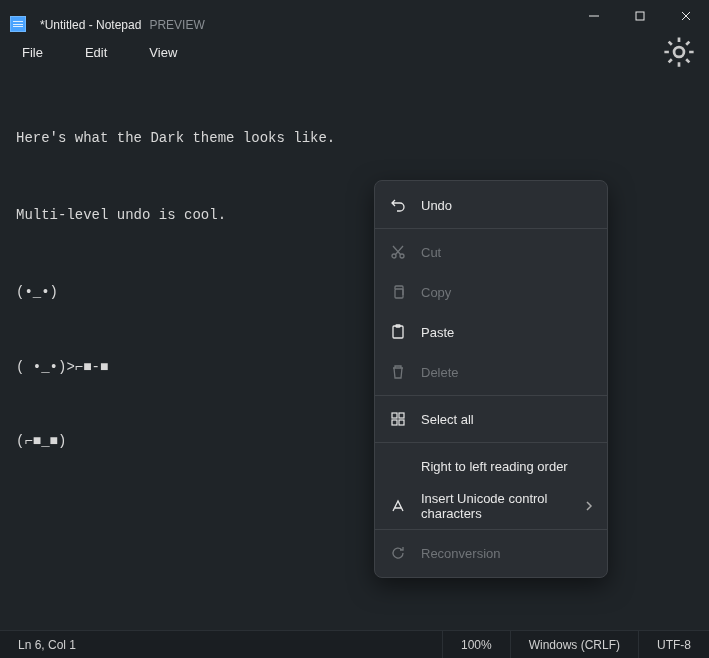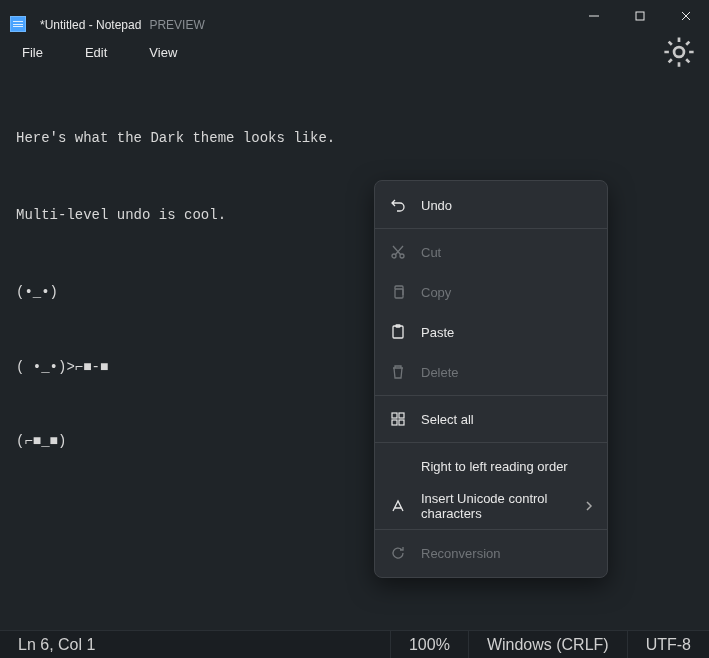--- a/index.html
+++ b/index.html
@@ -67,21 +67,21 @@
     .editor .line { margin-bottom: 18px; }
     .editor .tight { margin-bottom: 16px; }
     .statusbar {
       position: absolute;
       bottom: 0; left: 0; right: 0;
       height: 28px;
       background: #1a1e22;
       border-top: 1px solid #2a2f34;
       display: flex;
       align-items: center;
-      font-size: 16px;
+      font-size: 12px;
       color: #d0d0d0;
     }
     .status-seg {
       padding: 0 18px;
       height: 100%;
       display: flex; align-items: center;
       border-left: 1px solid #2a2f34;
     }
     .status-seg:first-child { border-left: none; padding-left: 18px; flex: 0 0 auto; }
     .status-fill { flex: 1; }

